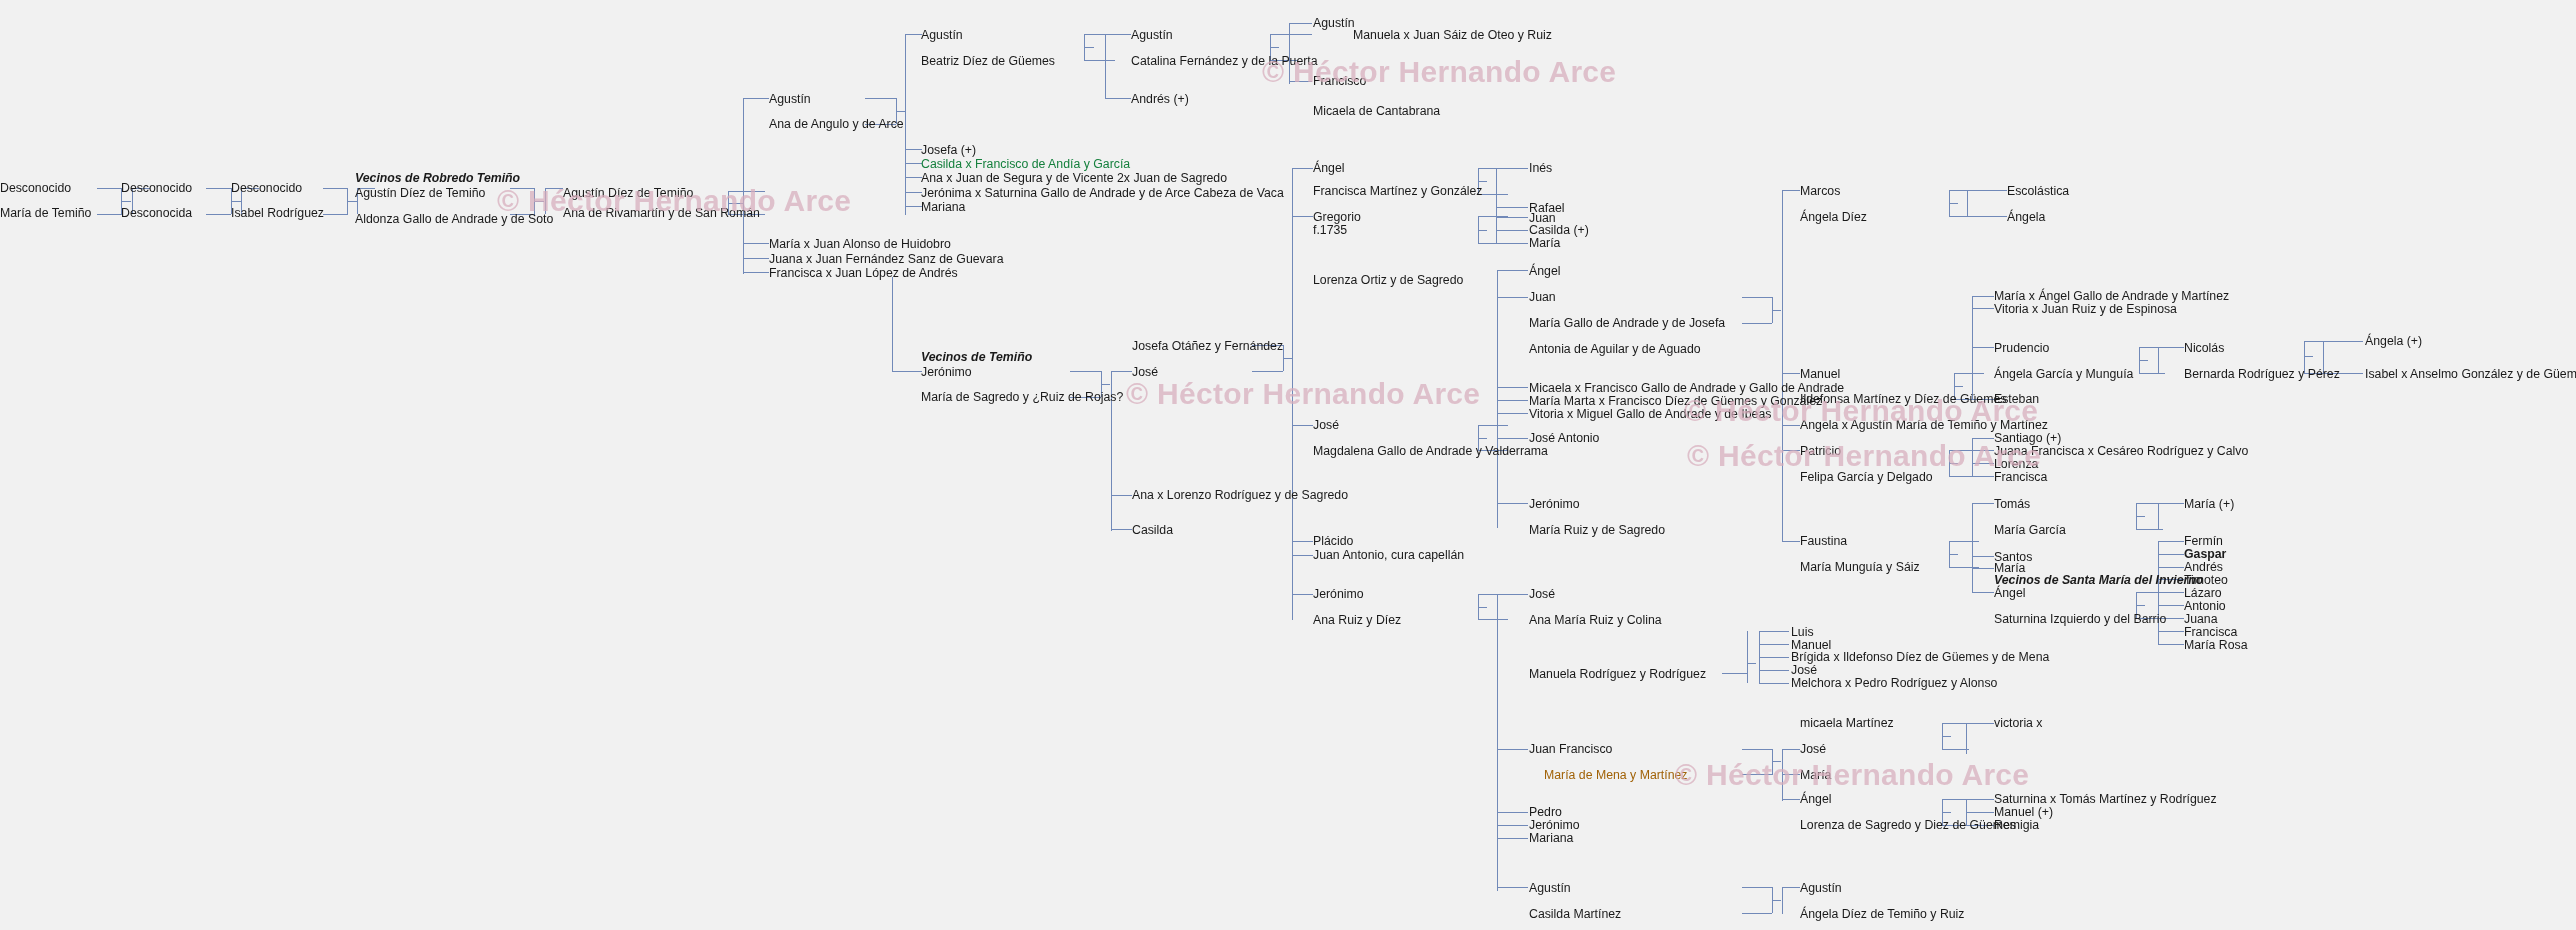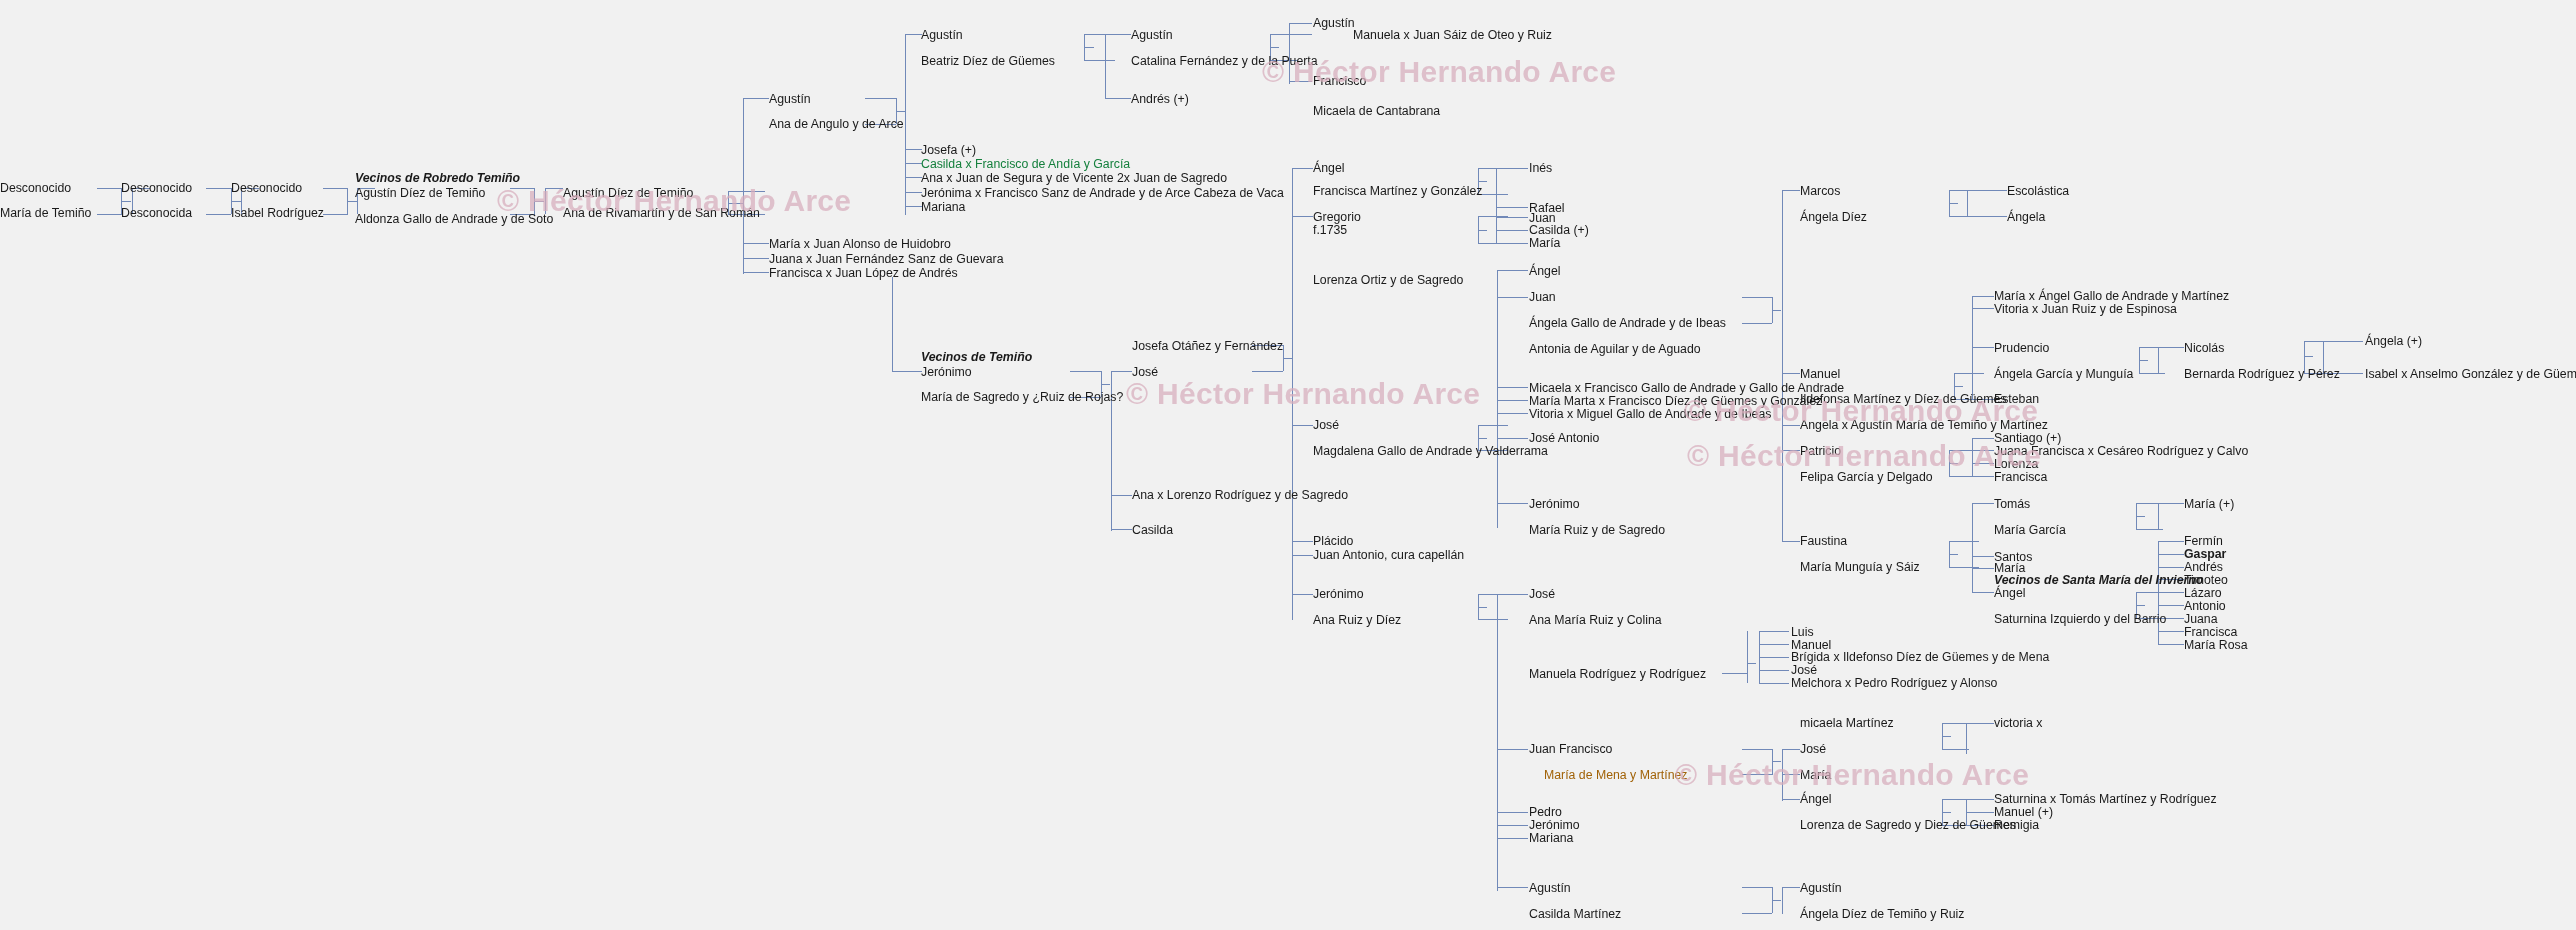--- a/index.html
+++ b/index.html
@@ -294,21 +294,21 @@
       <div class="node" style="left: 563px; top: 186px; color: rgb(26, 26, 26);">Agustín Díez de Temiño</div>
       <div class="node" style="left: 563px; top: 206px; color: rgb(26, 26, 26);">Ana de Rivamartín y de San Román</div>
       <div class="node" style="left: 769px; top: 237px; color: rgb(26, 26, 26);">María x Juan Alonso de Huidobro</div>
       <div class="node" style="left: 769px; top: 252px; color: rgb(26, 26, 26);">Juana x Juan Fernández Sanz de Guevara</div>
       <div class="node" style="left: 769px; top: 266px; color: rgb(26, 26, 26);">Francisca x Juan López de Andrés</div>
       <div class="node" style="left: 769px; top: 92px; color: rgb(26, 26, 26);">Agustín</div>
       <div class="node" style="left: 769px; top: 117px; color: rgb(26, 26, 26);">Ana de Angulo y de Arce</div>
       <div class="node" style="left: 921px; top: 143px; color: rgb(26, 26, 26);">Josefa (+)</div>
       <div class="node" style="left: 921px; top: 157px; color: #15803d;">Casilda x Francisco de Andía y García</div>
       <div class="node" style="left: 921px; top: 171px; color: rgb(26, 26, 26);">Ana x Juan de Segura y de Vicente 2x Juan de Sagredo</div>
-      <div class="node" style="left: 921px; top: 186px; color: rgb(26, 26, 26);">Jerónima x Francisco Sanz de Andrade y de Arce Cabeza de Vaca</div>
+      <div class="node" style="left: 921px; top: 186px; color: rgb(26, 26, 26);">Jerónima x Saturnina Gallo de Andrade y de Arce Cabeza de Vaca</div>
       <div class="node" style="left: 921px; top: 200px; color: rgb(26, 26, 26);">Mariana</div>
       <div class="node" style="left: 921px; top: 28px; color: rgb(26, 26, 26);">Agustín</div>
       <div class="node" style="left: 921px; top: 54px; color: rgb(26, 26, 26);">Beatriz Díez de Güemes</div>
       <div class="node" style="left: 1131px; top: 28px; color: rgb(26, 26, 26);">Agustín</div>
       <div class="node" style="left: 1131px; top: 54px; color: rgb(26, 26, 26);">Catalina Fernández y de la Puerta</div>
       <div class="node" style="left: 1131px; top: 92px; color: rgb(26, 26, 26);">Andrés (+)</div>
       <div class="node" style="left: 1313px; top: 16px; color: rgb(26, 26, 26);">Agustín</div>
       <div class="node" style="left: 1313px; top: 28px; color: rgb(26, 26, 26); margin-left: 40px;">Manuela x Juan Sáiz de Oteo y Ruiz</div>
       <div class="node" style="left: 1313px; top: 74px; color: rgb(26, 26, 26);">Francisco</div>
       <div class="node" style="left: 1313px; top: 104px; color: rgb(26, 26, 26);">Micaela de Cantabrana</div>
@@ -330,21 +330,21 @@
       <div class="node" style="left: 1313px; top: 548px; color: rgb(26, 26, 26);">Juan Antonio, cura capellán</div>
       <div class="node" style="left: 1313px; top: 587px; color: rgb(26, 26, 26);">Jerónimo</div>
       <div class="node" style="left: 1313px; top: 613px; color: rgb(26, 26, 26);">Ana Ruiz y Díez</div>
       <div class="node" style="left: 1529px; top: 161px; color: rgb(26, 26, 26);">Inés</div>
       <div class="node" style="left: 1529px; top: 201px; color: rgb(26, 26, 26);">Rafael</div>
       <div class="node" style="left: 1529px; top: 211px; color: rgb(26, 26, 26);">Juan</div>
       <div class="node" style="left: 1529px; top: 223px; color: rgb(26, 26, 26);">Casilda (+)</div>
       <div class="node" style="left: 1529px; top: 236px; color: rgb(26, 26, 26);">María</div>
       <div class="node" style="left: 1529px; top: 264px; color: rgb(26, 26, 26);">Ángel</div>
       <div class="node" style="left: 1529px; top: 290px; color: rgb(26, 26, 26);">Juan</div>
-      <div class="node" style="left: 1529px; top: 316px; color: rgb(26, 26, 26);">Ángela Gallo de Andrade y de Ibeas</div>
+      <div class="node" style="left: 1529px; top: 316px; color: rgb(26, 26, 26);">María Gallo de Andrade y de Josefa</div>
       <div class="node" style="left: 1529px; top: 342px; color: rgb(26, 26, 26);">Antonia de Aguilar y de Aguado</div>
       <div class="node" style="left: 1529px; top: 381px; color: rgb(26, 26, 26);">Micaela x Francisco Gallo de Andrade y Gallo de Andrade</div>
       <div class="node" style="left: 1529px; top: 394px; color: rgb(26, 26, 26);">María Marta x Francisco Díez de Güemes y González</div>
       <div class="node" style="left: 1529px; top: 407px; color: rgb(26, 26, 26);">Vitoria x Miguel Gallo de Andrade y de Ibeas</div>
       <div class="node" style="left: 1529px; top: 431px; color: rgb(26, 26, 26);">José Antonio</div>
       <div class="node" style="left: 1529px; top: 497px; color: rgb(26, 26, 26);">Jerónimo</div>
       <div class="node" style="left: 1529px; top: 523px; color: rgb(26, 26, 26);">María Ruiz y de Sagredo</div>
       <div class="node" style="left: 1529px; top: 587px; color: rgb(26, 26, 26);">José</div>
       <div class="node" style="left: 1529px; top: 613px; color: rgb(26, 26, 26);">Ana María Ruiz y Colina</div>
       <div class="node" style="left: 1529px; top: 667px; color: rgb(26, 26, 26);">Manuela Rodríguez y Rodríguez</div>

